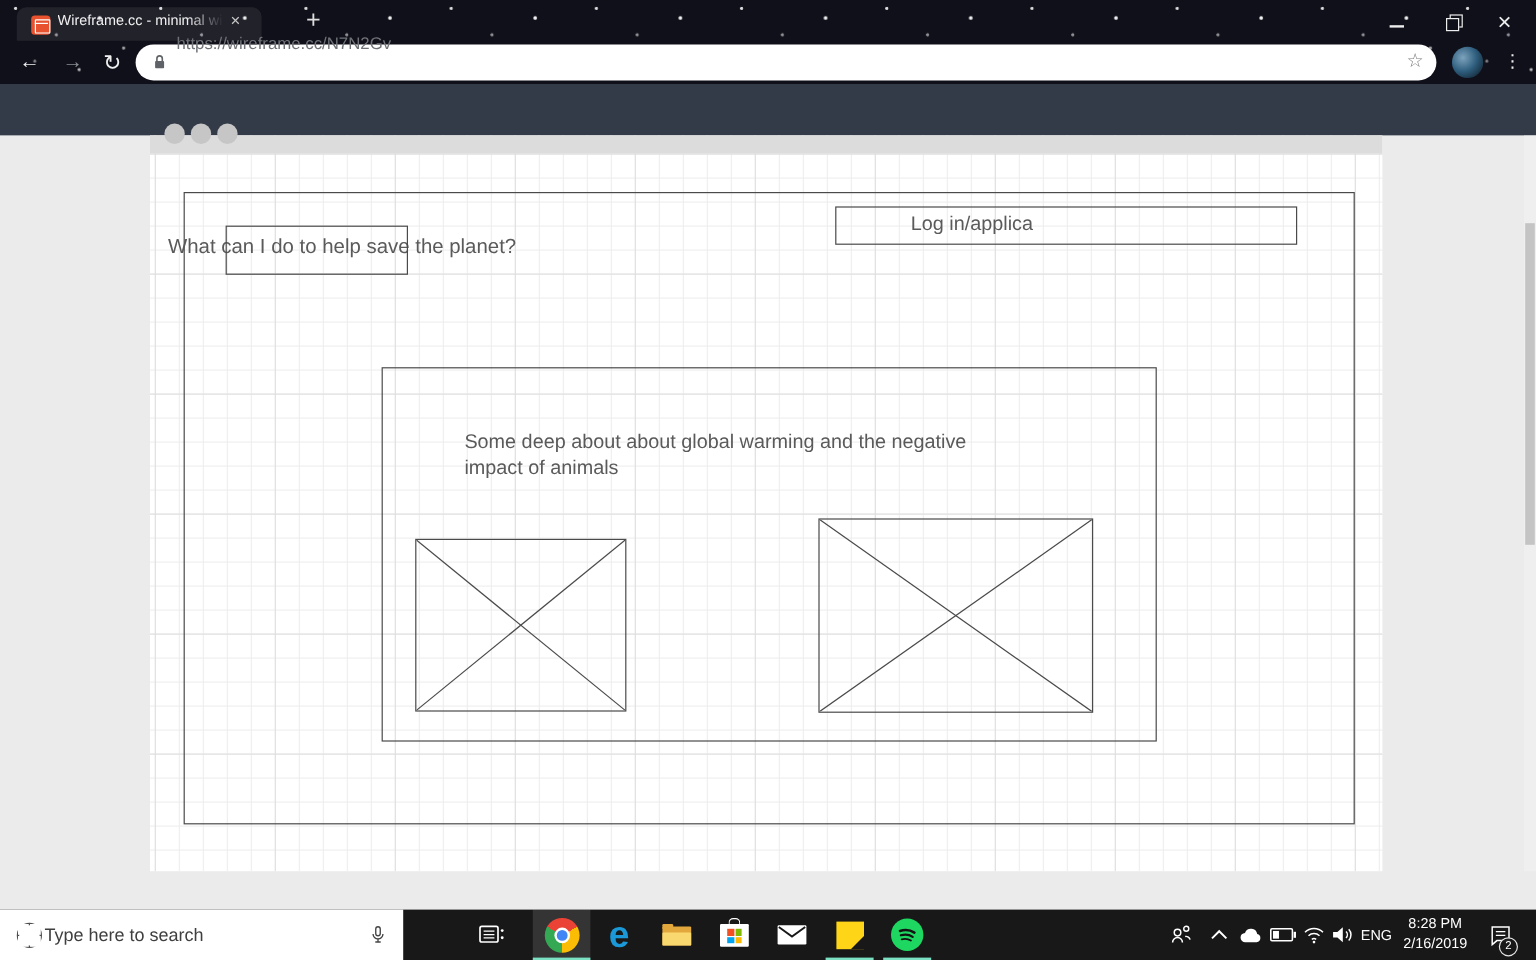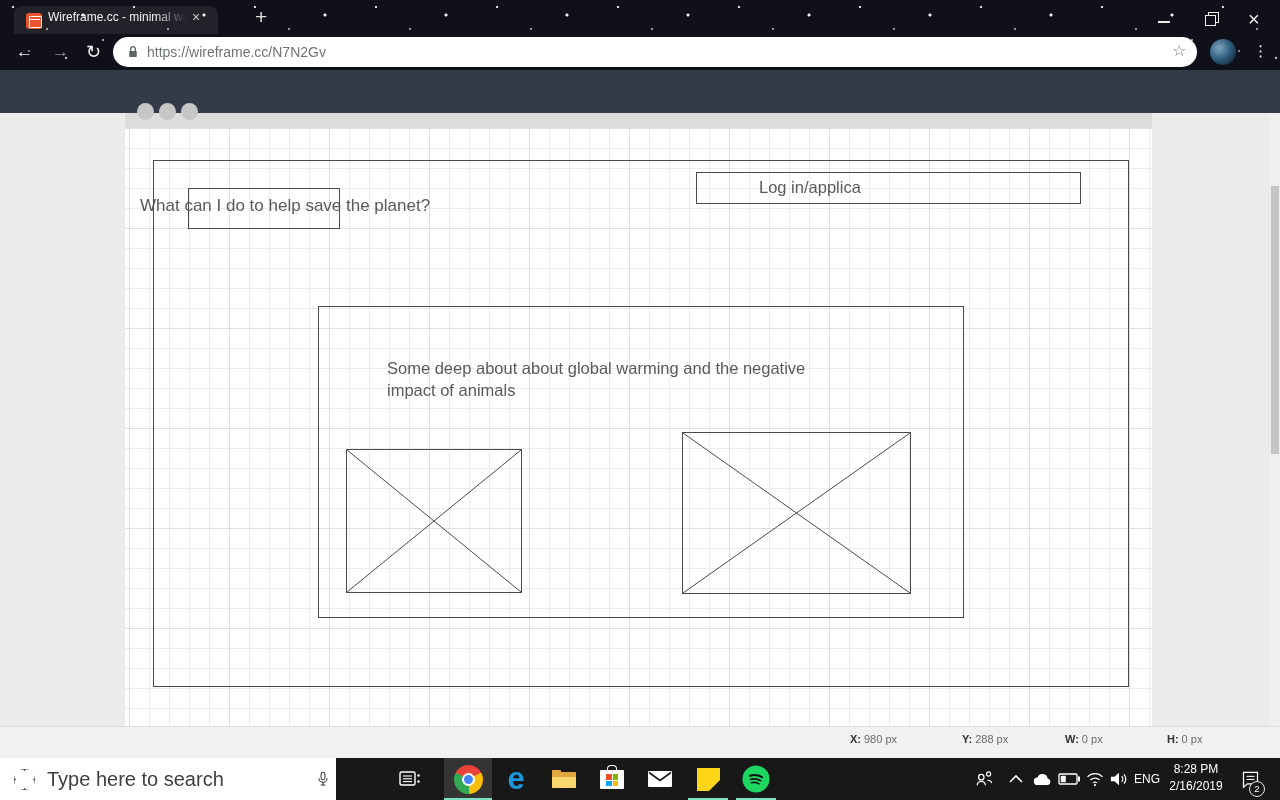--- a/index.html
+++ b/index.html
@@ -27,21 +27,21 @@
     -webkit-mask-image:linear-gradient(to right,#000 78%,transparent);mask-image:linear-gradient(to right,#000 78%,transparent);}
   .tab-close{left:192px;top:8px;color:#c9c9c9;font-size:14px;line-height:18px;}
   .newtab{left:255px;top:5px;color:#ddd;font-size:21px;font-weight:300;line-height:24px;}
   .win-min{left:1158px;top:21px;width:12px;height:2px;background:#ededed;}
   .win-restore{left:1205px;top:12px;width:14px;height:14px;}
   .win-restore .b1{position:absolute;left:3px;top:0;width:9px;height:9px;border:1.3px solid #ededed;}
   .win-restore .b2{position:absolute;left:0;top:3px;width:9px;height:9px;border:1.3px solid #ededed;background:#10101a;}
   .win-close{left:1248px;top:6px;color:#ededed;font-size:20px;font-weight:300;line-height:26px;}
   .nav-glyph{color:#f0f0f0;font-size:17px;line-height:22px;}
   .omnibox{left:113px;top:37px;width:1084px;height:30px;border-radius:15px;background:#fff;}
-  .url-text{left:147px;top:43px;color:#6f7377;font-size:14px;line-height:18px;}
+  .url-text{left:147px;top:27px;color:#6f7377;font-size:14px;line-height:18px;}
   .star{left:1172px;top:41px;color:#7c7c7c;font-size:16px;}
   .avatar{left:1210px;top:39px;width:26px;height:26px;border-radius:50%;
     background:radial-gradient(circle at 35% 35%, #7da3bd, #2e5d7d 48%, #152938 85%);}
   .menu-dots{left:1253px;top:42px;color:#ededed;font-size:15px;letter-spacing:0;}
 
   
   .wf-toolbar{left:0;top:70px;width:1280px;height:43px;background:#343b48;}
   .tb-btn{background:#3e4553;border-radius:6px;}
   .wf-logo{left:82px;top:82px;font-size:17px;font-weight:bold;color:#fff;letter-spacing:.2px;}
   .wf-logo .cursor{color:#e8554d;font-weight:bold;}
@@ -72,21 +72,21 @@
   .readout b{color:#333;margin-right:3px;}
 
   
   .taskbar{left:0;top:758px;width:1280px;height:42px;background:#181818;}
   .tb-icon-btn{position:absolute;top:0;height:42px;display:flex;align-items:center;justify-content:center;}
   .win-logo{width:19px;height:19px;display:grid;grid-template-columns:9px 9px;grid-template-rows:9px 9px;gap:1.5px;}
   .win-logo div{background:#fff;}
   .searchbox{left:48px;top:0;width:336px;height:42px;background:#fff;display:flex;align-items:center;}
   .cortana-ring{width:17px;height:17px;border:2px solid #4f4f4f;border-radius:50%;margin-left:14px;flex:none;}
   .search-input{flex:1;border:none;outline:none;background:transparent;font-family:"Liberation Sans",sans-serif;
-    font-size:20px;color:#0c4a6e;margin-left:10px;}
+    font-size:15px;color:#0c4a6e;}
   .search-input::placeholder{color:#3f3f3f;opacity:1;}
   .underline{position:absolute;bottom:0;height:2.5px;background:#7ce0c3;}
   .chrome-active-bg{position:absolute;left:444px;top:0;width:48px;height:42px;background:rgba(255,255,255,.12);}
   .chrome-logo{width:29px;height:29px;border-radius:50%;
     background:conic-gradient(from -60deg,#ea4335 0 120deg,#fbbc05 0 240deg,#34a853 0 360deg);position:relative;}
   .chrome-logo .ring{position:absolute;left:8px;top:8px;width:13px;height:13px;border-radius:50%;background:#fff;}
   .chrome-logo .ball{position:absolute;left:10px;top:10px;width:9px;height:9px;border-radius:50%;background:#4285f4;}
   .edge-e{color:#1b98d8;font-size:31px;font-weight:bold;line-height:30px;}
   .folder{position:relative;width:24px;height:18px;}
   .folder .back{position:absolute;left:0;top:2px;width:24px;height:16px;background:#e3a83c;border-radius:1px;}
@@ -230,26 +230,20 @@
           <line x1="227" y1="0" x2="0" y2="160" stroke="#4a4a4a" stroke-width="1" vector-effect="non-scaling-stroke"></line>
         </svg>
       </div>
 
     </div>
 
     <div class="abs" style="left:1270px;top:0;width:10px;height:613px;background:#efefef;"></div>
     <div class="abs" style="left:1271px;top:73px;width:8px;height:268px;background:#c4c4c4;"></div>
   </div>
 
-  <div class="abs statusbar">
-    <div class="readout" style="left:850px;"><b>X:</b><span>980 px</span></div>
-    <div class="readout" style="left:962px;"><b>Y:</b><span>288 px</span></div>
-    <div class="readout" style="left:1065px;"><b>W:</b><span>0 px</span></div>
-    <div class="readout" style="left:1167px;"><b>H:</b><span>0 px</span></div>
-  </div>
 
   <div class="abs taskbar">
     <div class="tb-icon-btn" style="left:0;width:48px;">
       <div class="win-logo">
           <div></div>
           <div></div>
           <div></div>
           <div></div>
         </div>
     </div>

